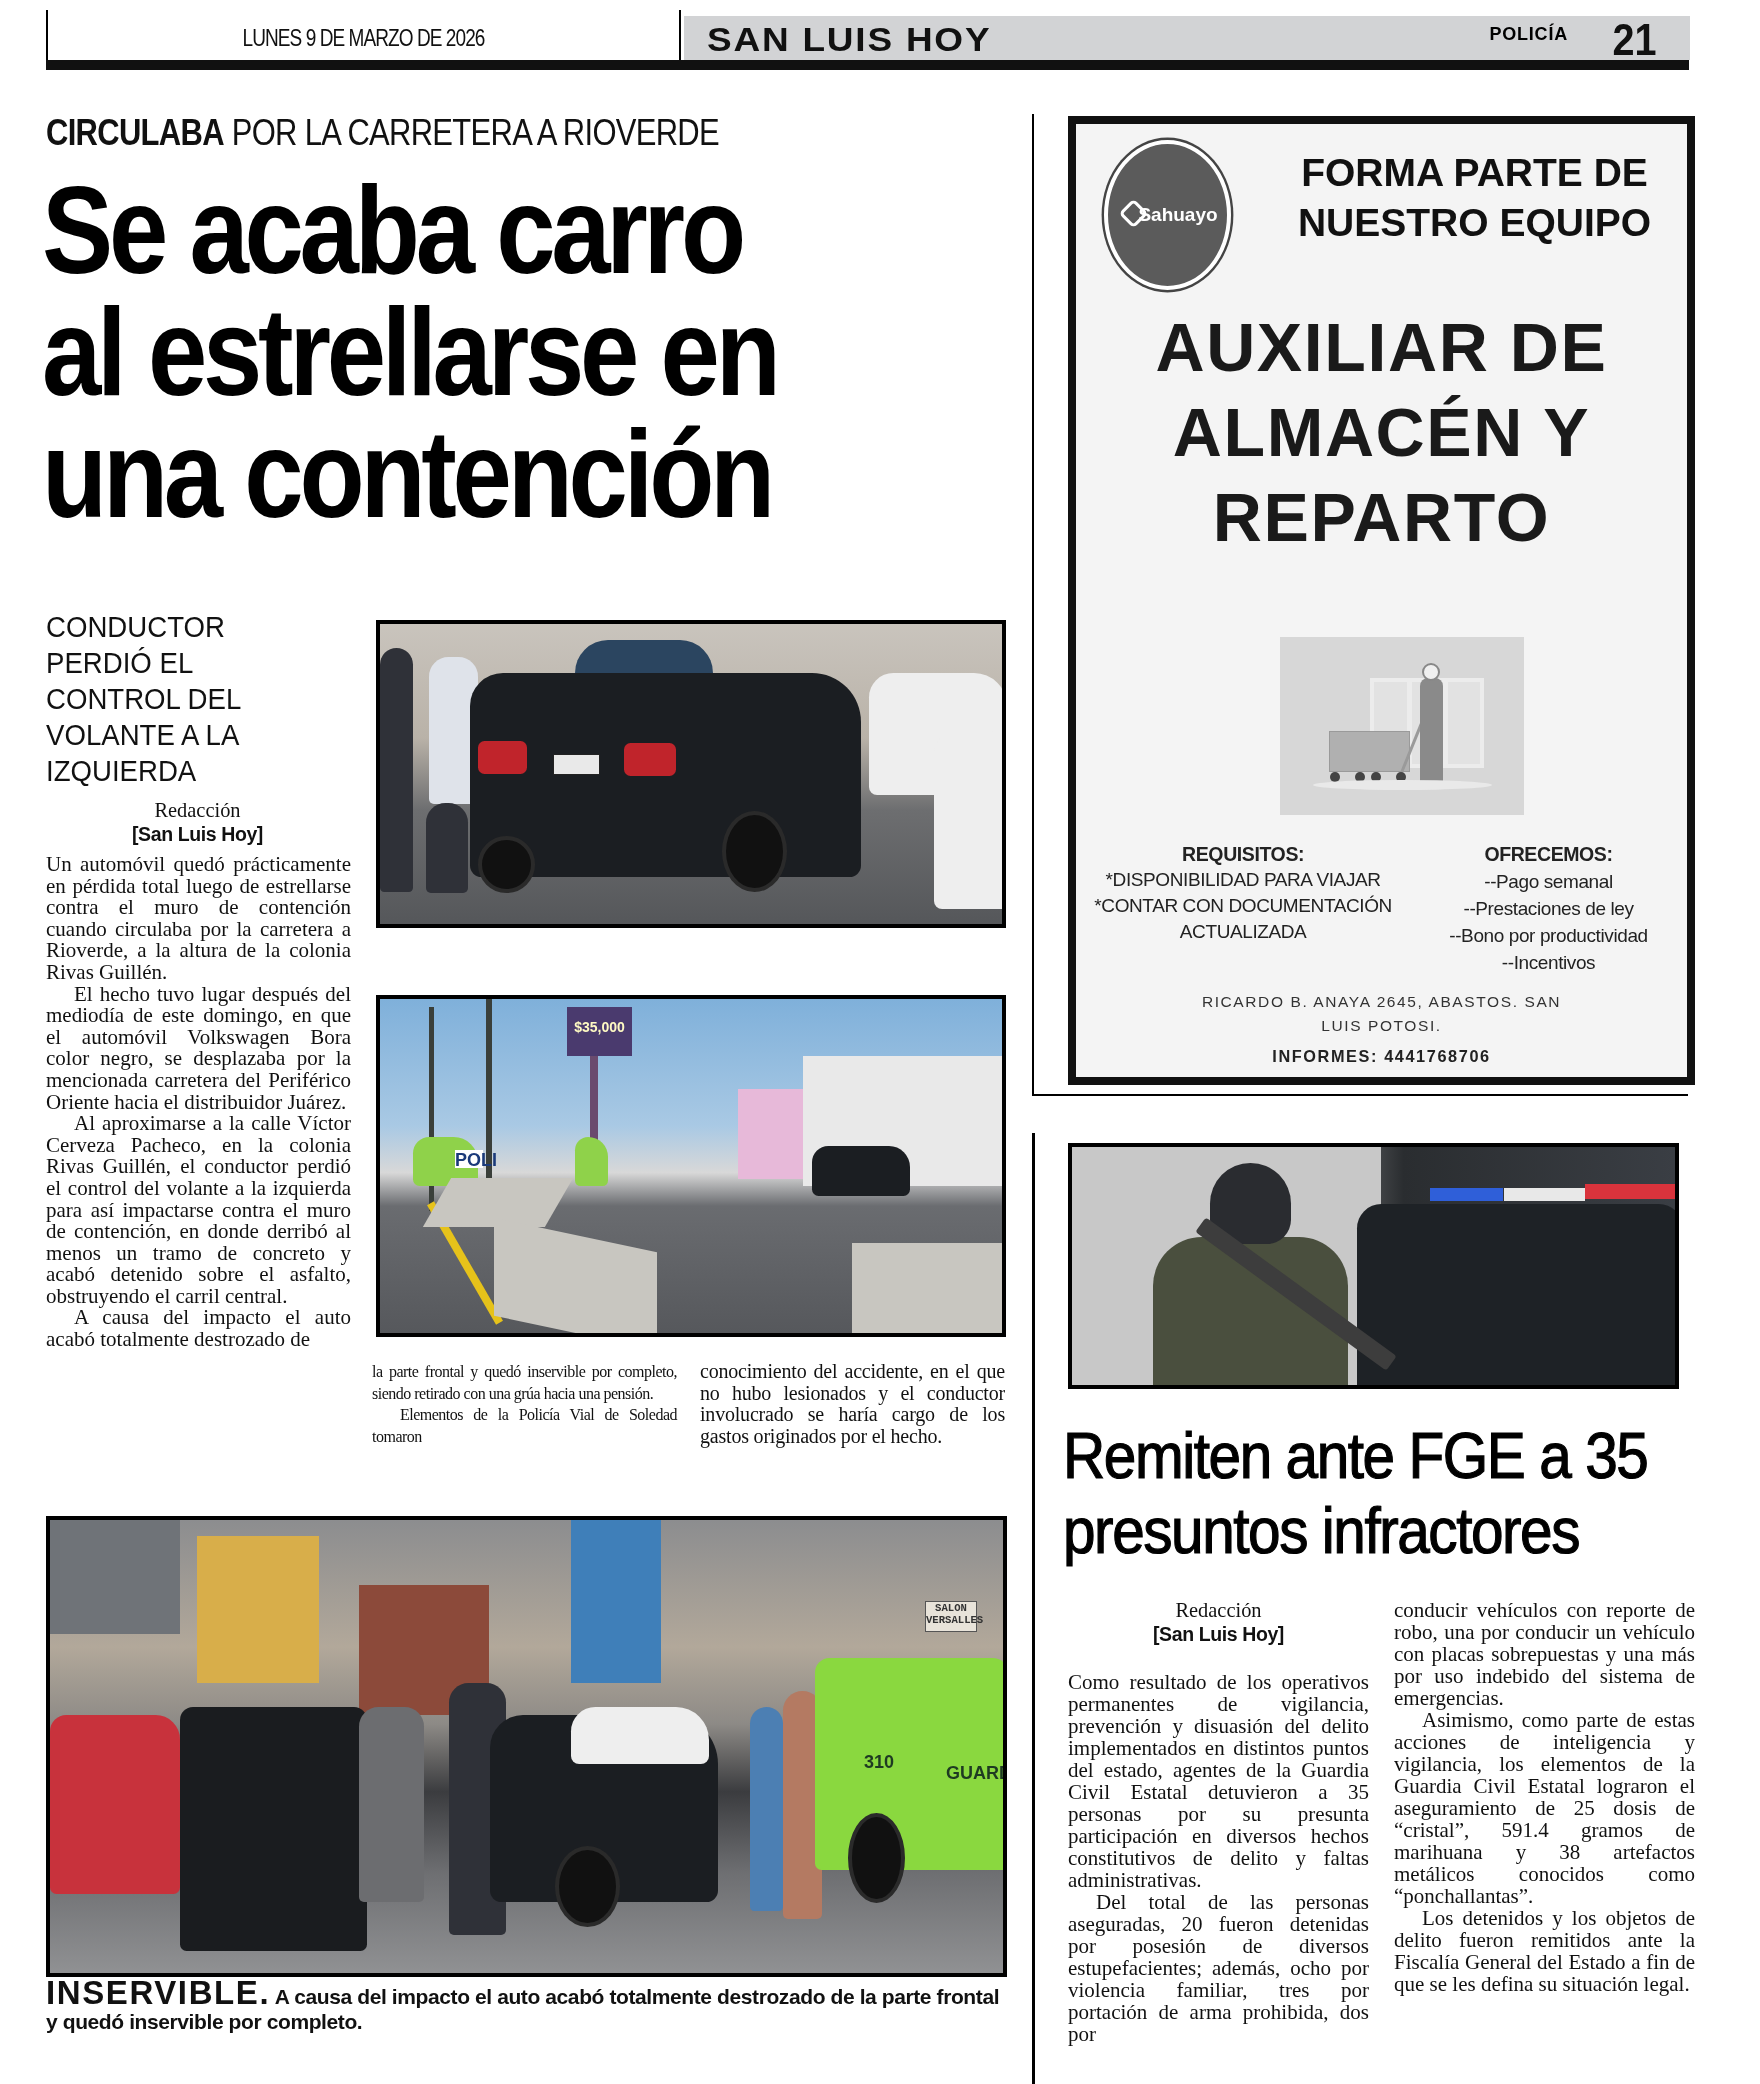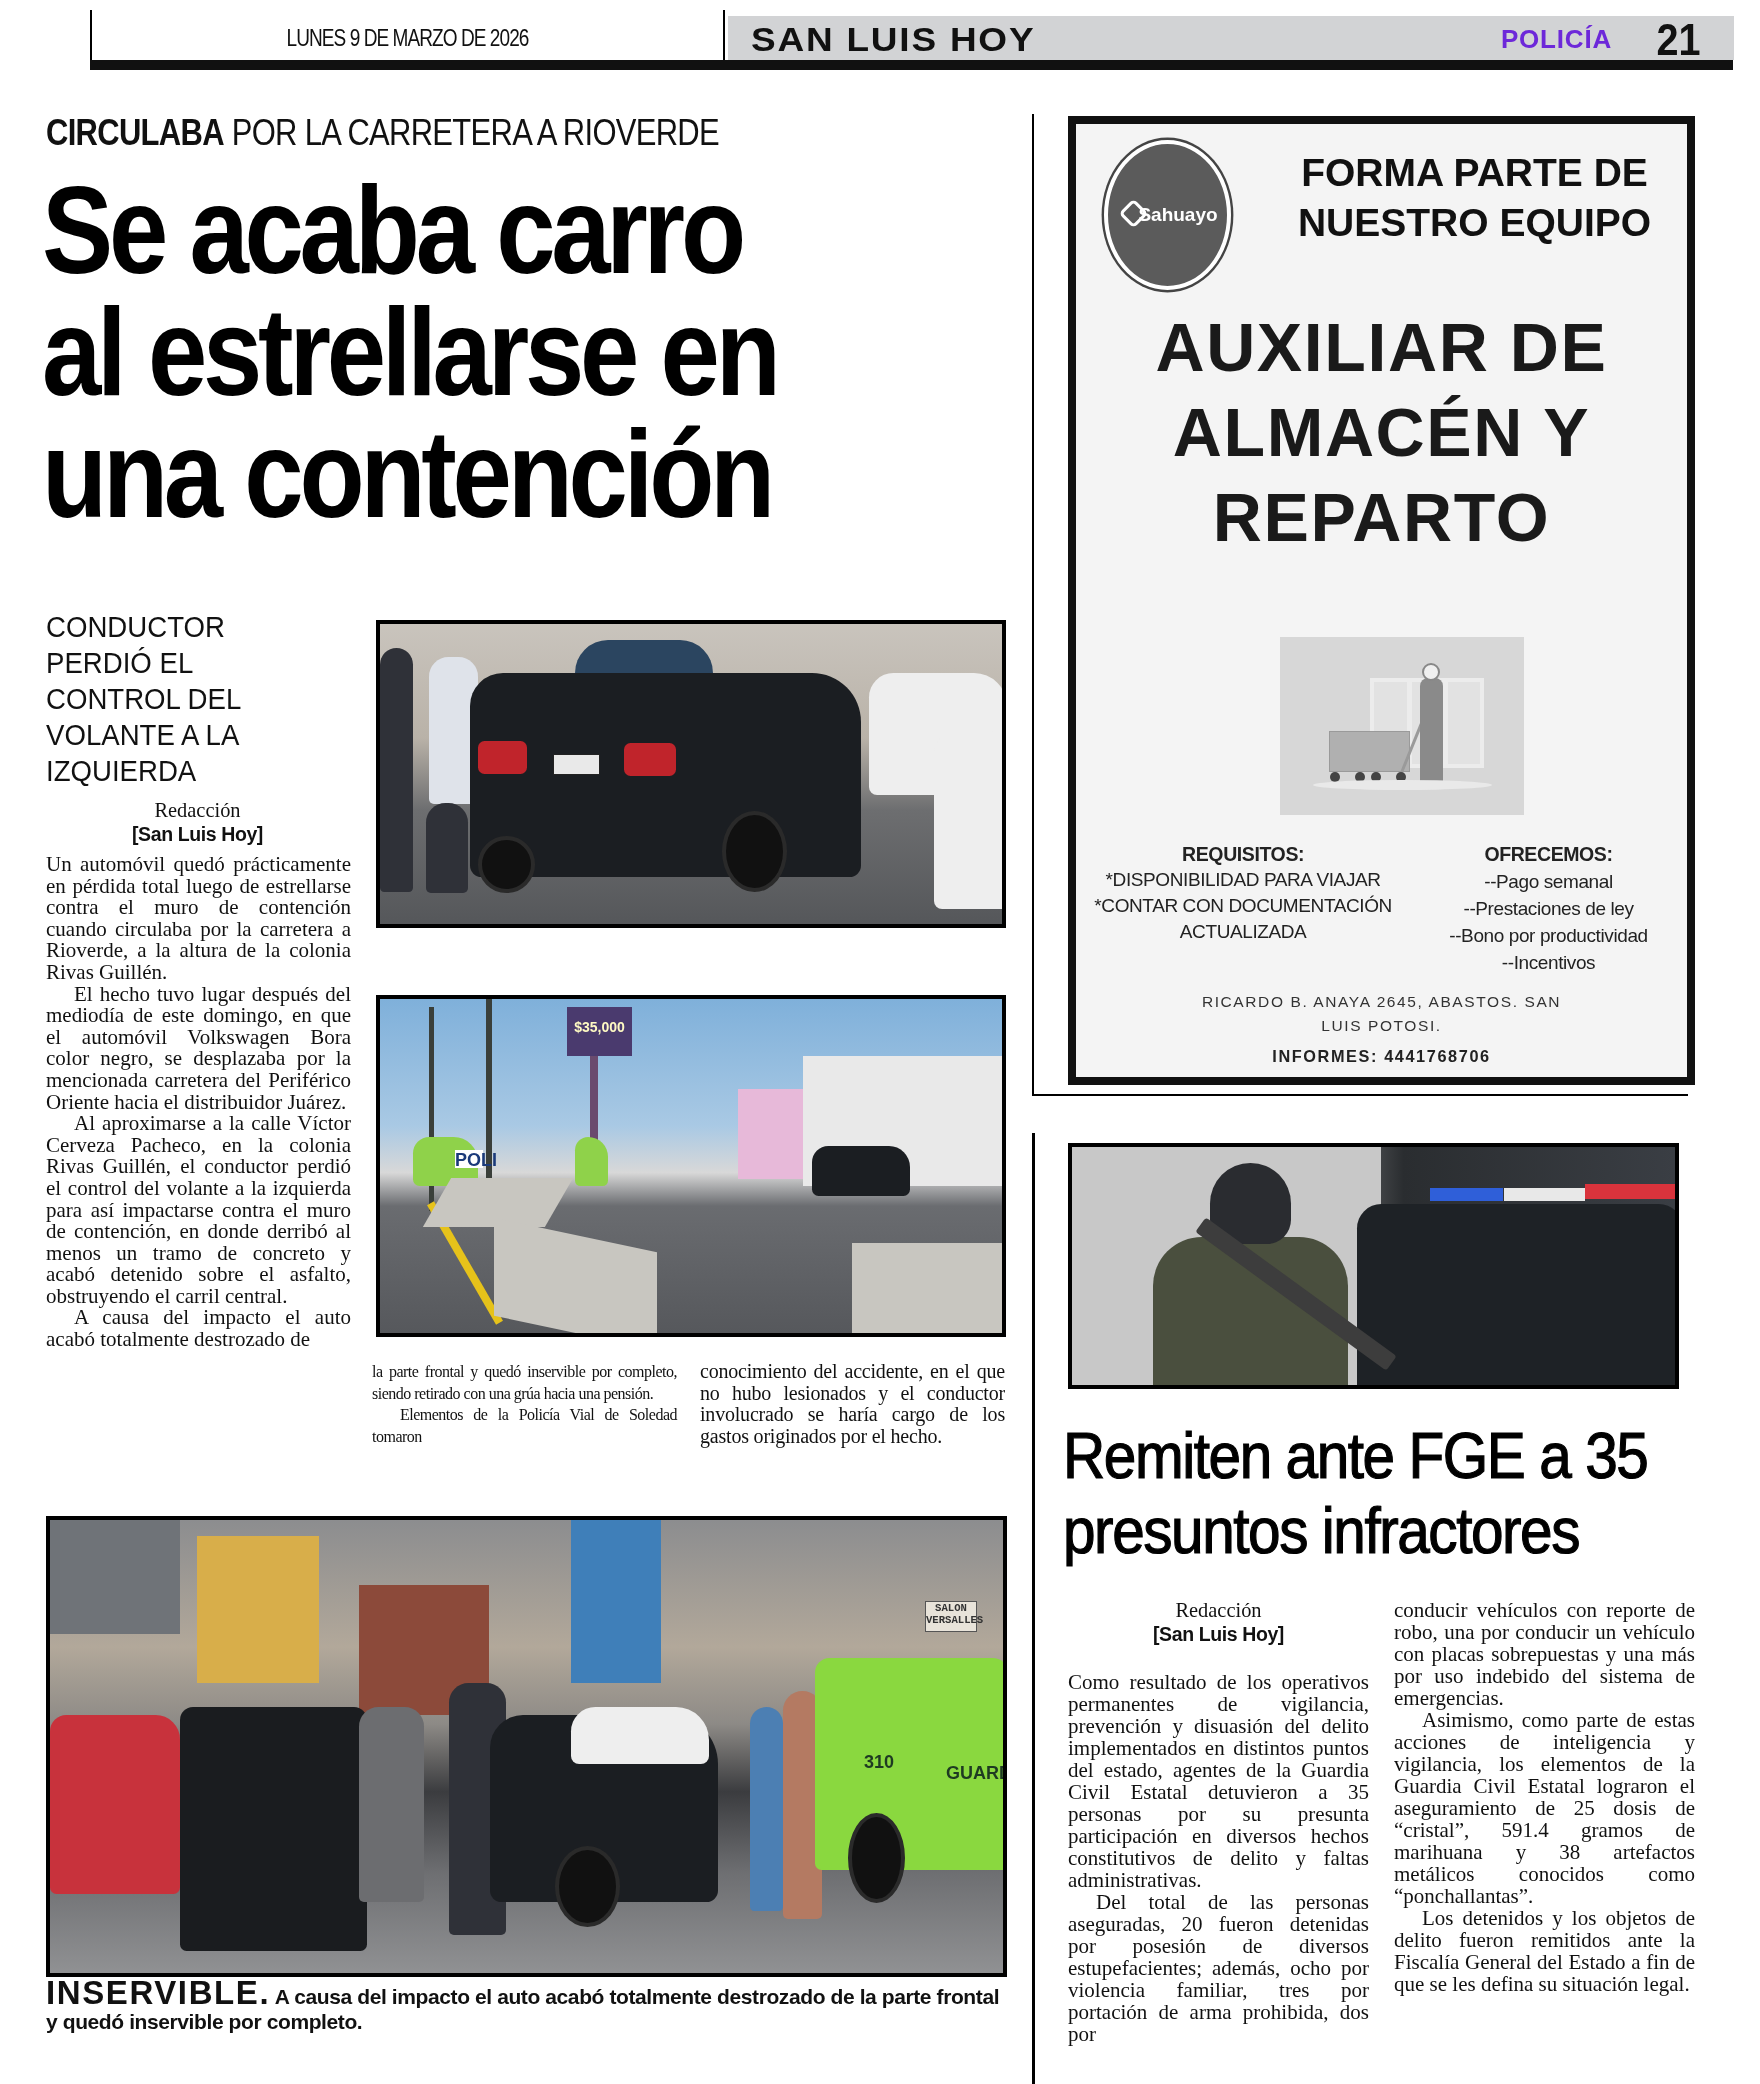--- a/index.html
+++ b/index.html
@@ -1,25 +1,25 @@
 <!DOCTYPE html>
 <html style="font-size:13px"><head>
 <meta charset="utf-8">
 <style>
   * { box-sizing: border-box; margin: 0; padding: 0; }
   html, body { width: 1760px; height: 2084px; background: #ffffff; overflow: hidden; }
   body { position: relative; font-family: "Liberation Serif", serif; color: #111; }
 
   
-  .hdr { position: absolute; left: 46px; top: 9.8px; width: 1643px; height: 60px; margin-left: 44px; }
+  .hdr { position: absolute; left: 46px; top: 9.8px; width: 1643px; height: 60px; }
   .hdr-left { position: absolute; left: 0; top: 0; width: 635px; height: 50px; border-left: 2.4px solid #000; border-right: 2.4px solid #000; }
   .hdr-date { position: absolute; left: 0; right: 0; top: 14.7px; text-align: center; font-family: "Liberation Sans", sans-serif; font-size: 24.4px; letter-spacing: -1.2px; transform: scaleX(0.78); color: #111; }
   .hdr-right { position: absolute; left: 638px; top: 6.5px; width: 1006px; height: 44px; background: #d2d3d5; }
   .hdr-brand { position: absolute; left: 23px; top: 4.9px; font-family: "Liberation Sans", sans-serif; font-weight: 900; font-size: 33px; letter-spacing: 1.6px; color: #111; transform: scaleX(1.12); transform-origin: left; font-weight: bold; }
-  .hdr-section { position: absolute; right: 122px; top: 8.1px; font-family: "Liberation Sans", sans-serif; font-weight: bold; font-size: 26px; color: #6d28d9; letter-spacing: 0.8px; }
+  .hdr-section { position: absolute; right: 122px; top: 8.1px; font-family: "Liberation Sans", sans-serif; font-weight: bold; font-size: 18px; color: #000000; letter-spacing: 0.8px; }
   .hdr-page { position: absolute; right: 31px; top: -1.6px; font-family: "Liberation Sans", sans-serif; font-weight: bold; font-size: 44px; color: #111; transform: scaleX(0.9); }
   .hdr-bar { position: absolute; left: 0; top: 50px; width: 1643px; height: 9.8px; background: #111; }
 
   
   .kicker { position: absolute; left: 46px; top: 112px; font-family: "Liberation Sans", sans-serif; font-size: 36px; letter-spacing: -0.8px; transform: scaleX(0.86); transform-origin: left; white-space: nowrap; }
   .kicker b { font-weight: 900; }
   .headline { position: absolute; left: 42px; top: 169px; width: 1002px; font-family: "Liberation Sans", sans-serif; font-weight: bold; font-size: 124px; line-height: 122px; letter-spacing: -4.9px; transform: scaleX(0.86); transform-origin: left top; color: #000; }
   .deck { position: absolute; left: 46px; top: 609px; width: 309px; font-family: "Liberation Sans", sans-serif; font-size: 30px; line-height: 36px; color: #111; transform: scaleX(0.92); transform-origin: left top; }
 
   .byline { position: absolute; text-align: center; width: 301px; }

